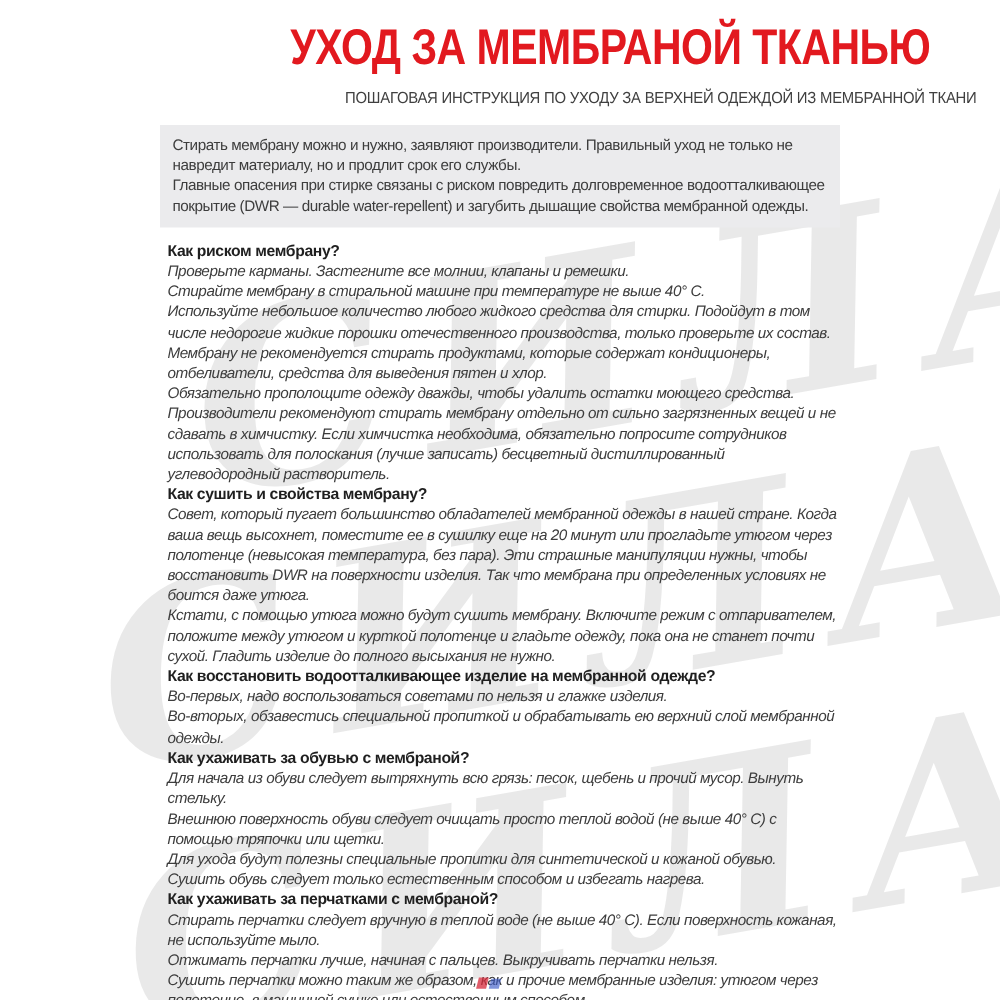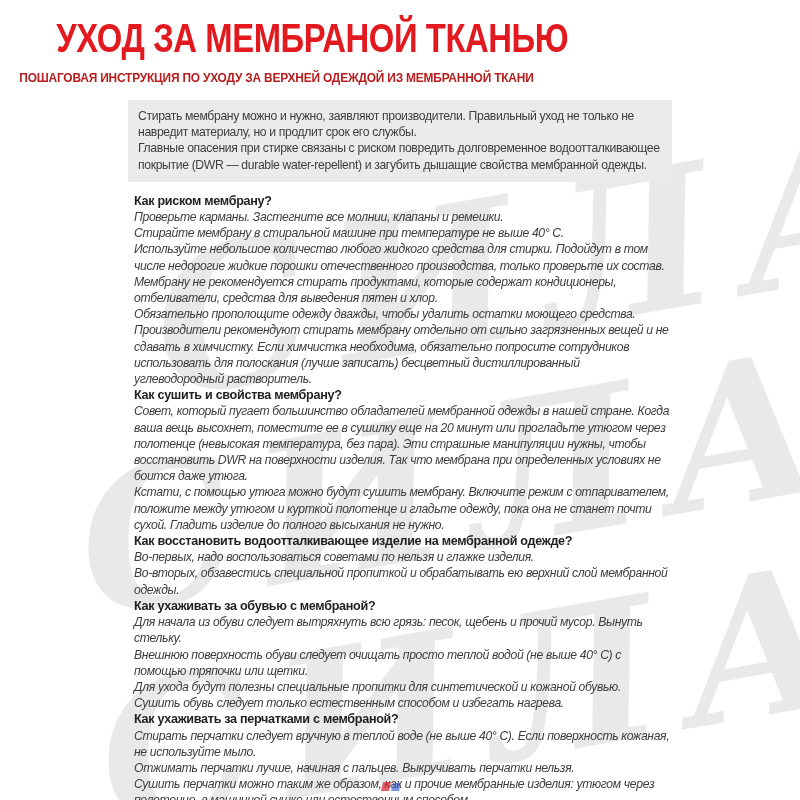--- a/index.html
+++ b/index.html
@@ -22,36 +22,36 @@
     color:rgba(40,40,40,0.10);
     transform:rotate(-10deg);
     white-space:nowrap;
     z-index:0;
     user-select:none;
   }
   .wm1{left:150px;top:165px;}
   .wm2{left:75px;top:385px;}
   .wm3{left:95px;top:598px;}
   
-  .header{position:relative;z-index:1;text-align:left;}
+  .header{position:relative;z-index:1;text-align:right;}
   .title{
     margin:0;
     padding-top:16px;
     font-size:40px;
     font-weight:bold;
     color:#e2191f;
     letter-spacing:-0.5px;
     white-space:nowrap;
   }
   .title > span{display:inline-block;transform:scaleX(0.82);transform-origin:center;}
   .subtitle{
     margin:9px 0 0 0;
     font-size:12.8px;
-    font-weight:bold;
-    color:#b91c1c;
+    font-weight:normal;
+    color:#404040;
     letter-spacing:-0.2px;
     white-space:nowrap;
   }
   .subtitle > span{display:inline-block;transform:scaleX(0.93);transform-origin:center;}
   
   .intro-box{
     position:relative;z-index:1;
     width:524px;
     margin:15px auto 0 auto;
     background:#ebebed;

